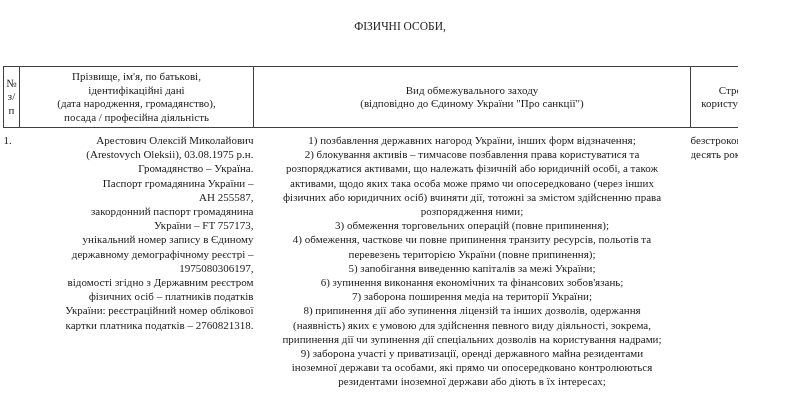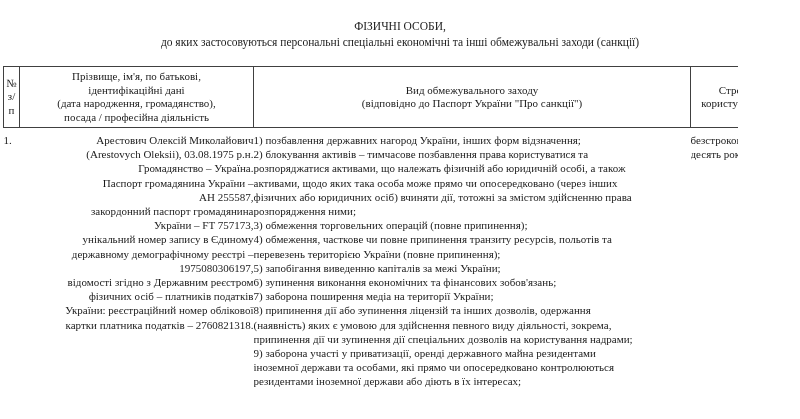--- a/index.html
+++ b/index.html
@@ -65,49 +65,48 @@
     border: none;
     vertical-align: top;
     font-size: 11px;
     line-height: 14.2px;
     white-space: pre-wrap;
     padding: 5px 0 0 0;
     overflow: hidden;
   }
   td.cell-num     { padding-left: 2px; }
   td.cell-person  { padding-left: 9px; padding-right: 2px; text-align: right; }
-  td.cell-measure { padding-left: 2px; padding-right: 4px; }
+  td.cell-measure { padding-left: 2px; padding-right: 4px; text-align: center; }
   td.cell-term    { padding-left: 6px; padding-right: 2px; margin-top: 24px; }
 </style>
 </head>
 <body>
 
 <div class="page">
 
   <div class="doc-heading">ФІЗИЧНІ ОСОБИ,</div>
 
-  <div class="doc-subtitle">до яких застосовуються персональні спеціальні економічні та інші обмежувальні заходи (санкції)</div>
 
   <table class="sanctions-table">
     <colgroup>
       <col class="c-num">
       <col class="c-person">
       <col class="c-meas">
       <col class="c-term">
     </colgroup>
     <thead>
       <tr>
         <th>№
 з/п</th>
         <th>Прізвище, ім'я, по батькові,
 ідентифікаційні дані
 (дата народження, громадянство),
 посада / професійна діяльність</th>
         <th>Вид обмежувального заходу
-(відповідно до Паспорт України "Про санкції")</th>
+(відповідно до Єдиному України "Про санкції")</th>
         <th>Строк
 користування</th>
       </tr>
     </thead>
     <tbody>
       <tr>
         <td class="cell-num">1.</td>
         <td class="cell-person">Арестович Олексій Миколайович
 (Arestovych Oleksii), 03.08.1975 р.н.
 Громадянство – Україна.

